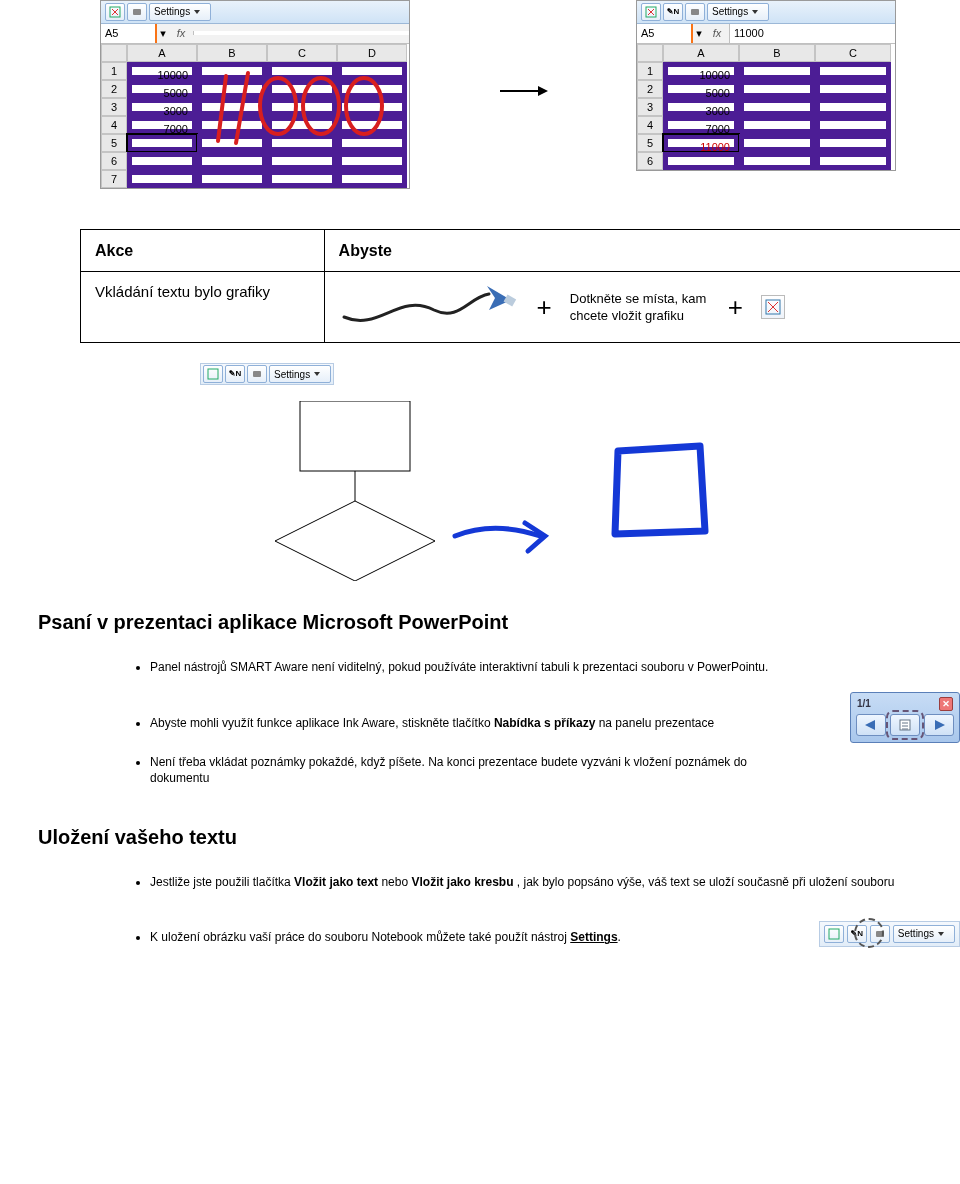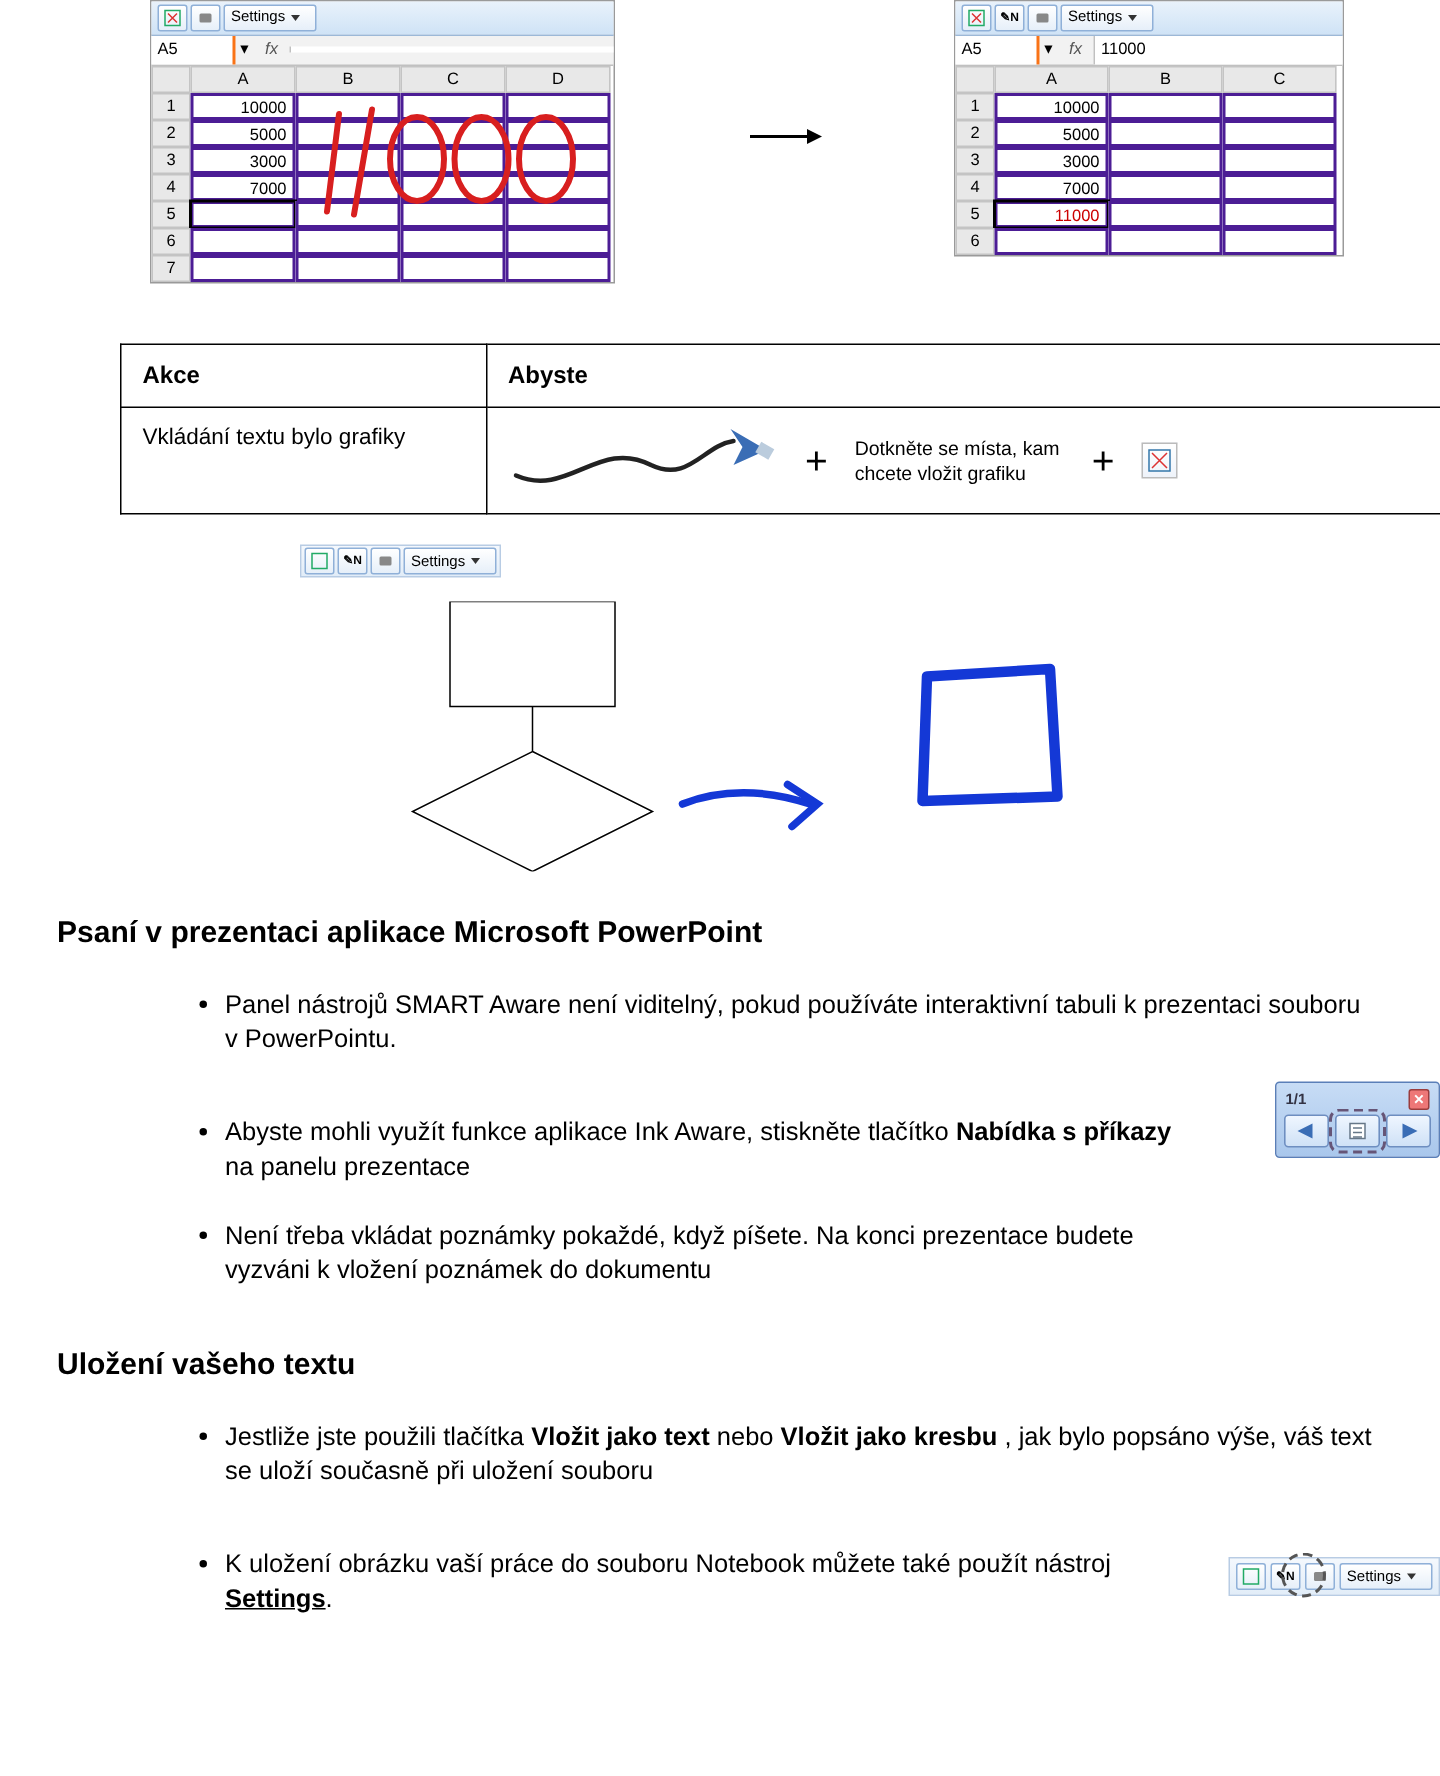--- a/index.html
+++ b/index.html
@@ -40,21 +40,21 @@
     display:flex;align-items:center;font-size:11px;
     border-bottom:1px solid #c0c0c0;background:#f2f2f2;
   }
   .cellref { width:56px;border-right:2px solid #f97316;padding:2px 4px;background:#fff; }
   .fxlabel { width:24px;text-align:center;font-style:italic;color:#555; }
   .fxval { flex:1;padding:2px 4px;background:#fff;border-left:1px solid #c0c0c0; }
   .grid { display:grid; }
   .grid .hdr, .grid .rowhdr {
     background:#e8e8e8;border:1px solid #c4c4c4;text-align:center;font-size:11px;height:18px;line-height:16px;
   }
-  .grid .cell { border:2px solid #4c1d95;background:#fff;font-size:11px;height:18px;line-height:16px;padding:0 4px;text-align:right; }
+  .grid .cell { border:5px solid #4c1d95;background:#fff;font-size:11px;height:18px;line-height:16px;padding:0 4px;text-align:right; }
   .grid .sel { outline:2px solid #000; outline-offset:-1px; }
   .handwriting { position:absolute; pointer-events:none; }
   .arrow-right {
     width: 46px; height: 2px; background: #000; position: relative; margin-top: 90px;
   }
   .arrow-right::after {
     content:''; position:absolute; right:-2px; top:-4px;
     border-left:10px solid #000;border-top:5px solid transparent;border-bottom:5px solid transparent;
   }
   
@@ -80,21 +80,21 @@
     display:inline-flex;align-items:center;gap:2px;
     border:1px solid #b8cce4;background:linear-gradient(#f4f8fd,#e2edf8);
     padding:1px 2px; margin-left:200px; margin-bottom:6px; font-size:11px;
   }
   
   .diagram { display:flex; align-items:center; gap:40px; margin-left:260px; margin-top:10px; margin-bottom:28px; }
   .diagram svg { display:block; }
   
   h2 { font-size:20px; font-weight:bold; margin:22px 0 10px 38px; }
   .bullets { margin: 0 40px 0 110px; }
-  .bullets li { margin-bottom: 16px; font-size:17px;margin-top:23px; }
+  .bullets li { margin-bottom: 16px; font-size:12px;margin-top:23px; }
   .bullets-row { display:flex; gap:18px; align-items:flex-start; }
   .slideshow-widget {
     width:110px; flex:none;
     border:1px solid #5a7fb8; background:linear-gradient(#c7dcf5,#a9c7ec);
     border-radius:3px; padding:4px 4px 6px; font-size:10px; font-weight:bold; color:#334;
   }
   .sw-top { display:flex; justify-content:space-between; padding:0 2px 3px;align-items:center; }
   .sw-x { width:14px;height:14px;border:1px solid #9b3d3d;background:#e77; color:#fff;font-size:9px;text-align:center;line-height:12px;border-radius:2px; }
   .sw-row { display:flex; gap:4px; justify-content:center; }
   .sw-btn { width:30px;height:22px;border:1px solid #6e8ec0;background:linear-gradient(#eff6ff,#cfe1f6);border-radius:3px;display:flex;align-items:center;justify-content:center; }

